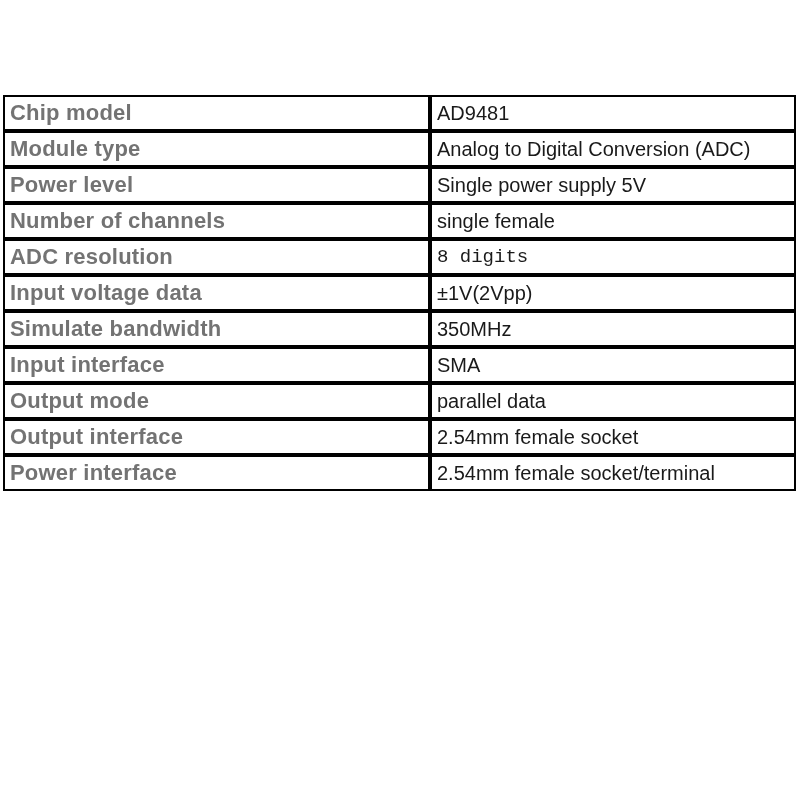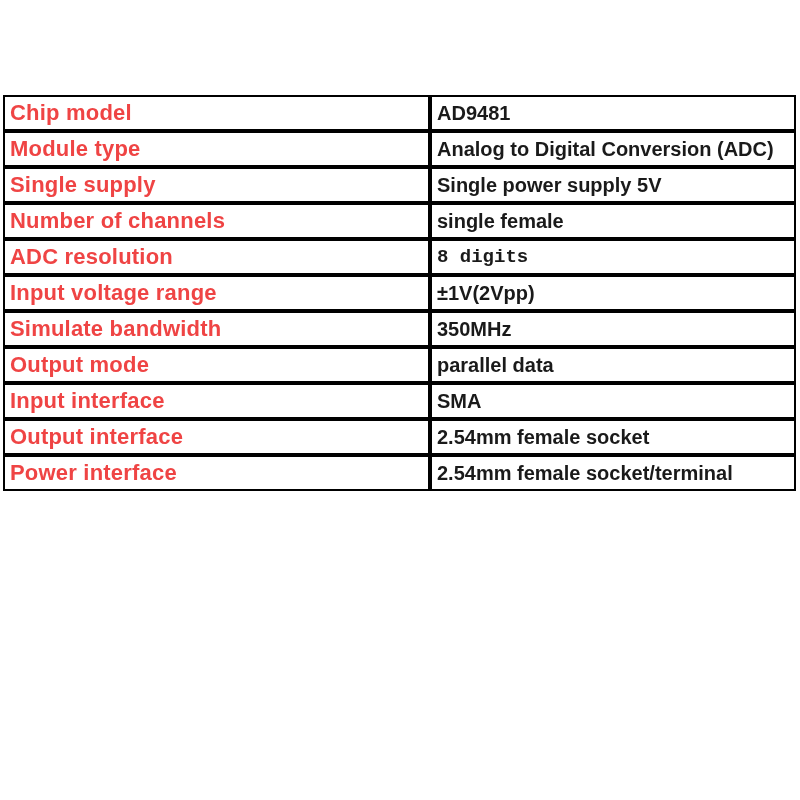--- a/index.html
+++ b/index.html
@@ -21,39 +21,39 @@
       border-collapse: collapse;
       table-layout: fixed;
       border: 2px solid #111;
     }
     .spec-table td {
       height: 32px;
       padding: 0 0 0 5px;
       border-top: 4px solid #000;
       border-bottom: 2px solid #000;
       vertical-align: middle;
-      color: #ef4444;
+      color: #737373;
       white-space: nowrap;
       overflow: hidden;
     }
     .spec-table tr:first-child td {
       border-top: 2px solid #000;
     }
     .spec-table td.label-cell {
       width: 418px;
       font-family: "Liberation Sans", "DejaVu Sans", sans-serif;
       font-weight: bold;
       font-size: 22px;
       letter-spacing: 0.2px;
       border-right: 4px solid #000;
       border-left: 2px solid #000;
     }
     .spec-table td.value-cell {
       font-family: "Liberation Sans", "DejaVu Sans", sans-serif;
-      font-weight: bold;
+      font-weight: normal;
       font-size: 20px;
       border-right: 2px solid #000;
       color: #1a1a1a;
     }
     .spec-table td.value-cell.mono {
       font-family: "Liberation Mono", "DejaVu Sans Mono", monospace;
       font-size: 19px;
       margin-top: 16px;
     }
   </style>
@@ -64,46 +64,46 @@
   <tbody>
     <tr>
       <td class="label-cell">Chip model</td>
       <td class="value-cell">AD9481</td>
     </tr>
     <tr>
       <td class="label-cell">Module type</td>
       <td class="value-cell">Analog to Digital Conversion (ADC)</td>
     </tr>
     <tr>
-      <td class="label-cell">Single supply</td>
+      <td class="label-cell">Power level</td>
       <td class="value-cell">Single power supply 5V</td>
     </tr>
     <tr>
       <td class="label-cell">Number of channels</td>
       <td class="value-cell">single female</td>
     </tr>
     <tr>
       <td class="label-cell">ADC resolution</td>
       <td class="value-cell mono">8 digits</td>
     </tr>
     <tr>
-      <td class="label-cell">Input voltage range</td>
+      <td class="label-cell">Input voltage data</td>
       <td class="value-cell">±1V(2Vpp)</td>
     </tr>
     <tr>
       <td class="label-cell">Simulate bandwidth</td>
       <td class="value-cell">350MHz</td>
     </tr>
     <tr>
+      <td class="label-cell">Input interface</td>
+      <td class="value-cell">SMA</td>
+    </tr>
+    <tr>
       <td class="label-cell">Output mode</td>
       <td class="value-cell">parallel data</td>
-    </tr>
-    <tr>
-      <td class="label-cell">Input interface</td>
-      <td class="value-cell">SMA</td>
     </tr>
     <tr>
       <td class="label-cell">Output interface</td>
       <td class="value-cell">2.54mm female socket</td>
     </tr>
     <tr>
       <td class="label-cell">Power interface</td>
       <td class="value-cell">2.54mm female socket/terminal</td>
     </tr>
   </tbody>

